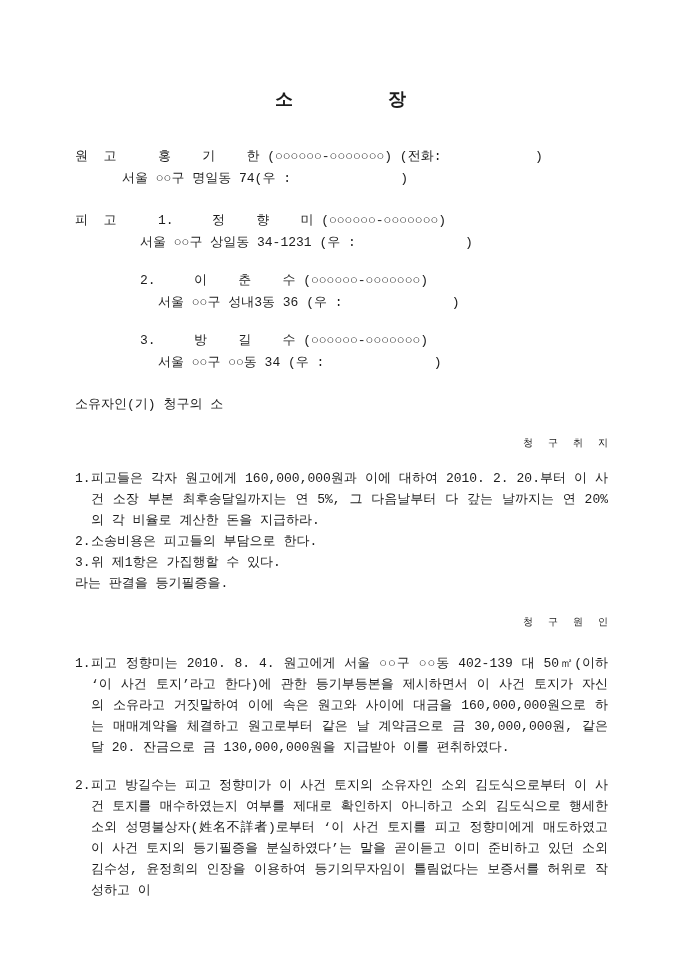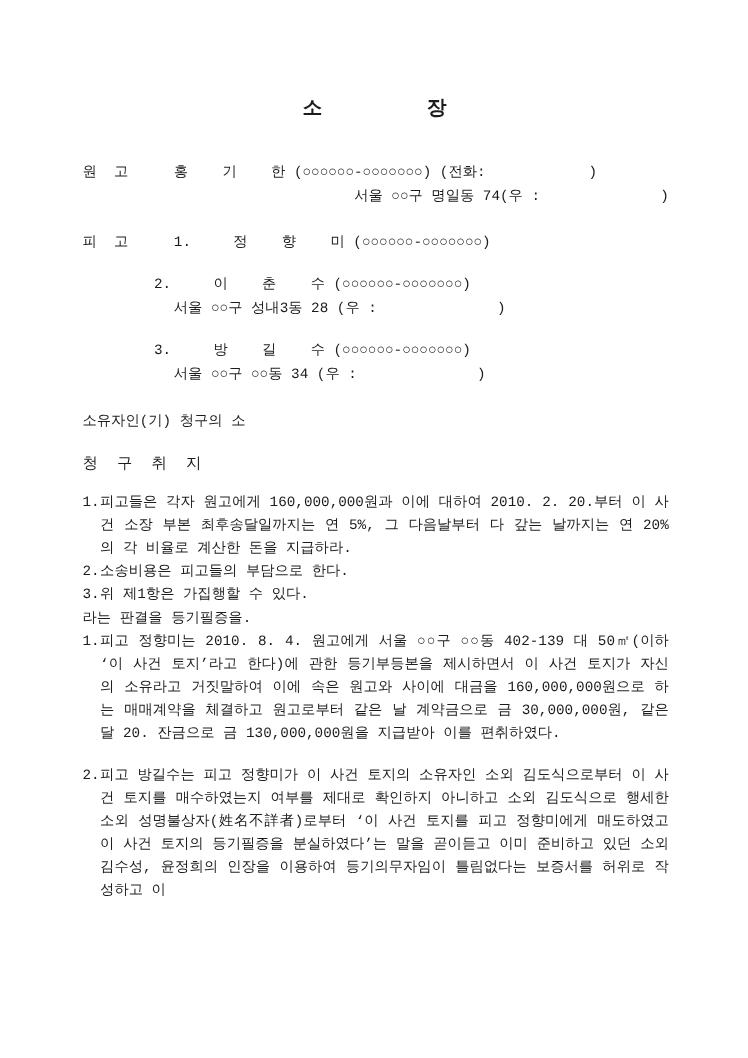--- a/index.html
+++ b/index.html
@@ -28,30 +28,30 @@
       line-height: 24px;
       white-space: pre;
     }
     .parties { margin-top: 34px; }
     .pblock { margin-bottom: 16px; }
     .pblock.first { margin-bottom: 20px; }
     .pline { line-height: 22px; white-space: pre-wrap; }
     .row { display: flex; gap: 36px; }
     .plabel { width: 47px; flex-shrink: 0; }
     .dnum { width: 18px; flex-shrink: 0; }
-    .addr1 { margin-left: 47px; text-align: right; }
+    .addr1 { margin-left: 47px; }
     .addr2 { margin-left: 65px; }
     .indent1 { margin-left: 65px; }
     .addr3 { margin-left: 18px; }
     .case-name { margin-top: 20px; line-height: 22px; }
     .heading {
-      text-align: left;
+      text-align: right;
       margin-top: 17px;
       margin-bottom: 13px;
-      font-size: 14px;
+      font-size: 10px;
       word-spacing: 9px;
       line-height: 22px;
       white-space: pre;
     }
     .heading.h2 { margin-top: 18px; margin-bottom: 19px; }
     .num-item { display: flex; }
     .num { width: 16px; flex-shrink: 0; line-height: 21px; }
     .txt { flex: 1; text-align: justify; line-height: 21px; }
     .list-footer { line-height: 21px; }
     .cause { margin-bottom: 17px; }
@@ -72,28 +72,29 @@
       </div>
       <div class="pline addr1">서울 ○○구 명일동 74(우 :              )</div>
     </div>
 
     <div class="pblock">
       <div class="pline row">
         <span class="plabel">피  고</span>
         <span class="dnum">1.</span>
         <span class="pname">정    향    미 (○○○○○○-○○○○○○○)</span>
       </div>
+      <div class="pline addr2">서울 ○○구 상일동 34-1231 (우 :              )</div>
     </div>
 
     <div class="pblock indent1">
       <div class="pline row">
         <span class="dnum">2.</span>
         <span class="pname">이    춘    수 (○○○○○○-○○○○○○○)</span>
       </div>
-      <div class="pline addr3">서울 ○○구 성내3동 28 (우 :              )</div>
+      <div class="pline addr3">서울 ○○구 성내3동 36 (우 :              )</div>
     </div>
 
     <div class="pblock indent1">
       <div class="pline row">
         <span class="dnum">3.</span>
         <span class="pname">방    길    수 (○○○○○○-○○○○○○○)</span>
       </div>
       <div class="pline addr3">서울 ○○구 ○○동 34 (우 :              )</div>
     </div>
 
@@ -112,20 +113,21 @@
       <span class="num">2.</span>
       <div class="txt">소송비용은 피고들의 부담으로 한다.</div>
     </div>
     <div class="num-item">
       <span class="num">3.</span>
       <div class="txt">위 제1항은 가집행할 수 있다.</div>
     </div>
     <div class="list-footer">라는 판결을 등기필증을.</div>
   </div>
 
+  <div class="heading h2">청 구 원 인</div>
 
   <div class="list">
     <div class="num-item cause">
       <span class="num">1.</span>
       <div class="txt">피고 정향미는 2010. 8. 4. 원고에게 서울 ○○구 ○○동 402-139 대 50㎡(이하 ‘이 사건 토지’라고 한다)에 관한 등기부등본을 제시하면서 이 사건 토지가 자신의 소유라고 거짓말하여 이에 속은 원고와 사이에 대금을 160,000,000원으로 하는 매매계약을 체결하고 원고로부터 같은 날 계약금으로 금 30,000,000원, 같은 달 20. 잔금으로 금 130,000,000원을 지급받아 이를 편취하였다.</div>
     </div>
     <div class="num-item cause">
       <span class="num">2.</span>
       <div class="txt">피고 방길수는 피고 정향미가 이 사건 토지의 소유자인 소외 김도식으로부터 이 사건 토지를 매수하였는지 여부를 제대로 확인하지 아니하고 소외 김도식으로 행세한 소외 성명불상자(姓名不詳者)로부터 ‘이 사건 토지를 피고 정향미에게 매도하였고 이 사건 토지의 등기필증을 분실하였다’는 말을 곧이듣고 이미 준비하고 있던 소외 김수성, 윤정희의 인장을 이용하여 등기의무자임이 틀림없다는 보증서를 허위로 작성하고 이</div>
     </div>

